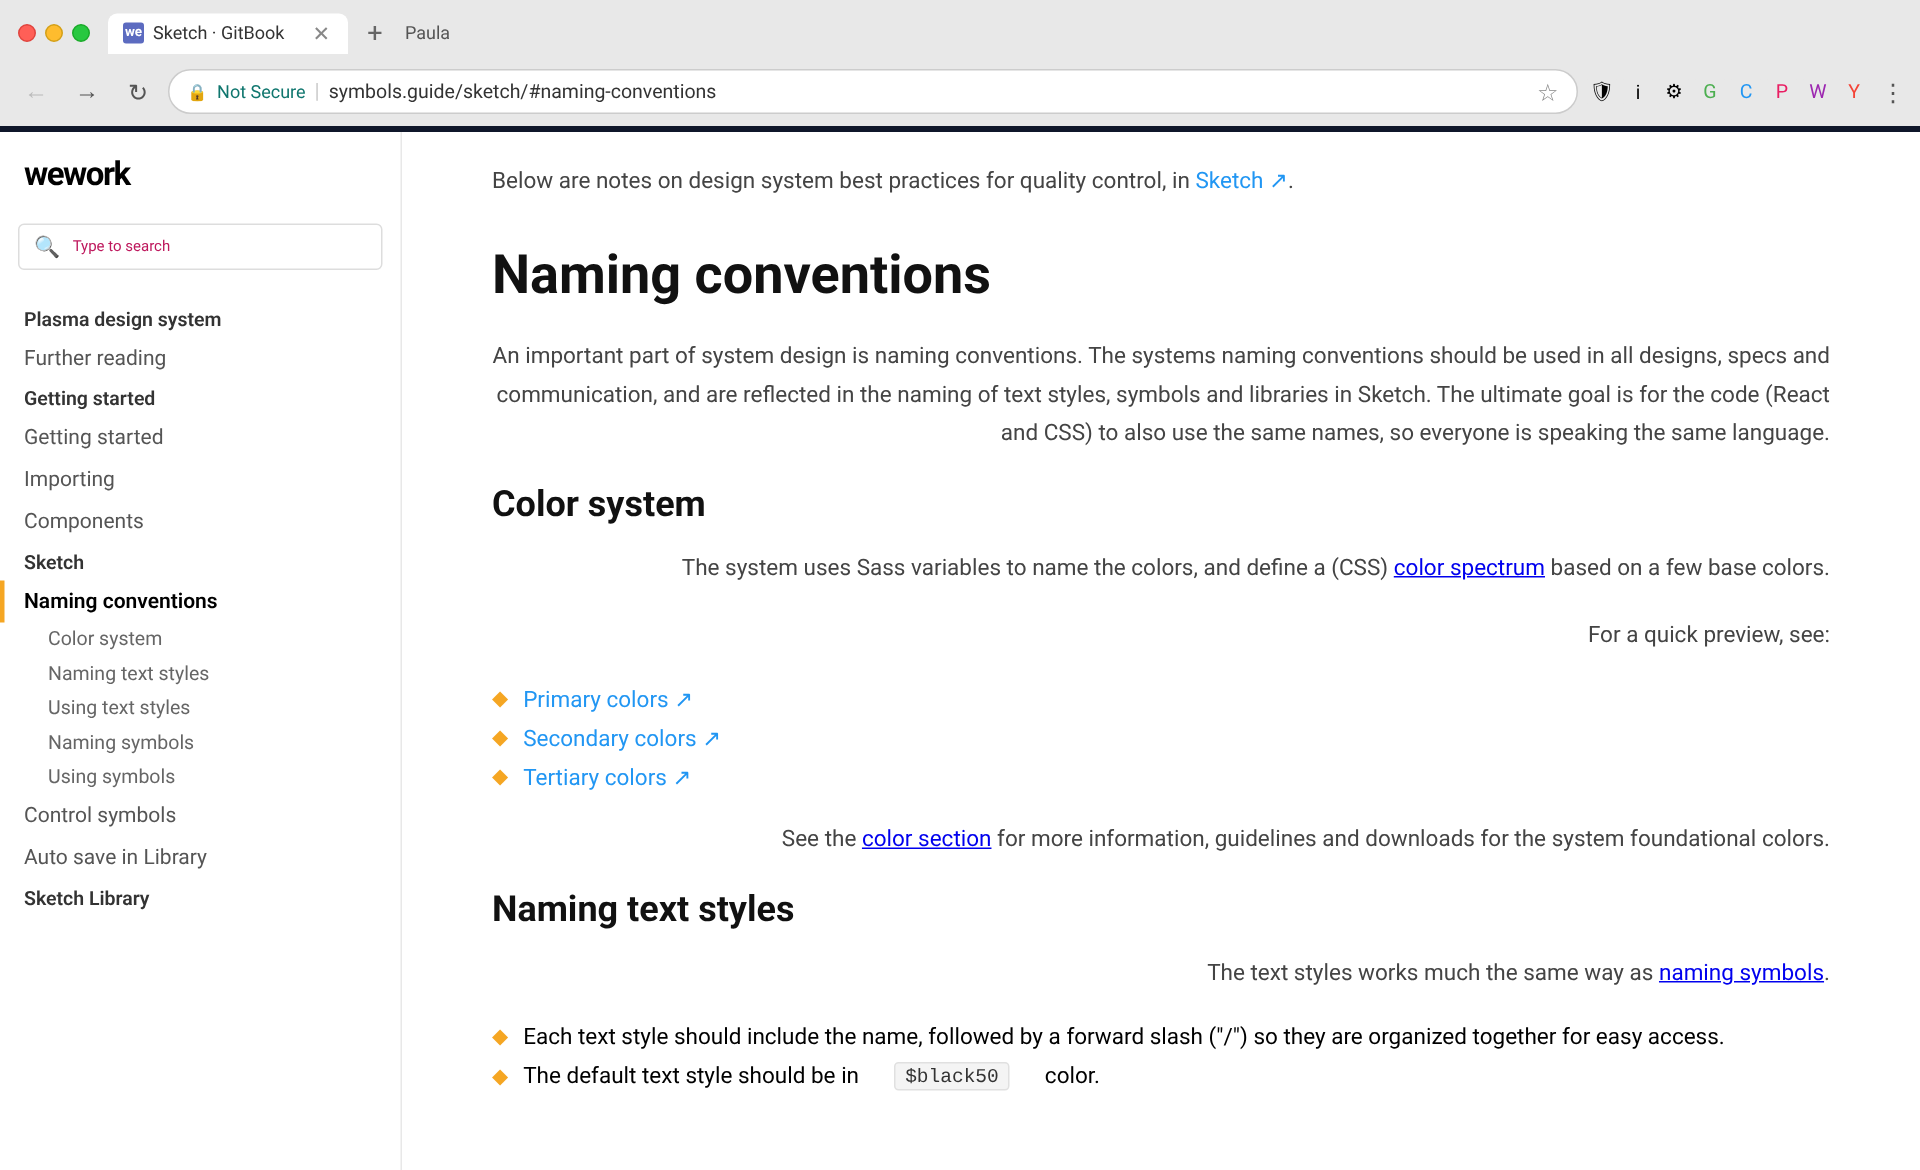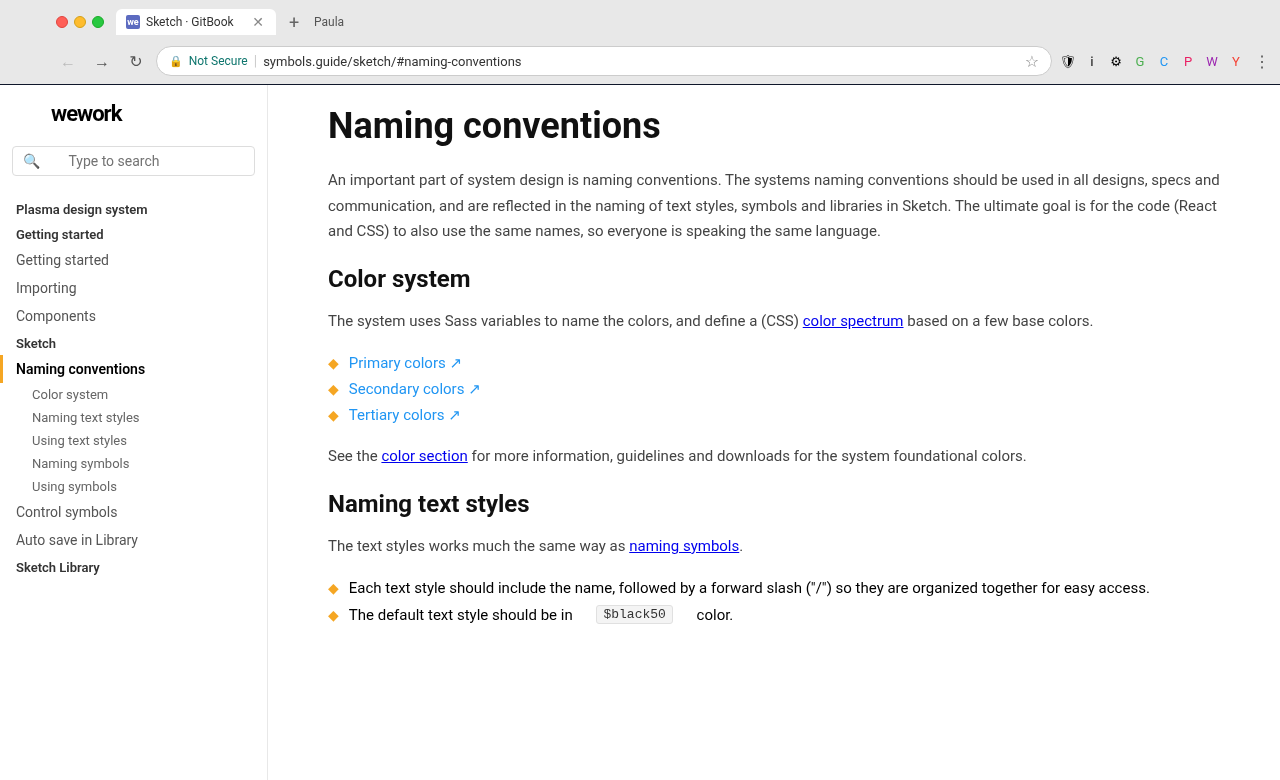--- a/index.html
+++ b/index.html
@@ -1,22 +1,21 @@
 <!DOCTYPE html>
 <html><head>
   <meta charset="utf-8">
   <style>
     * { box-sizing: border-box; margin: 0; padding: 0; }
     body { font-family: -apple-system, BlinkMacSystemFont, 'Segoe UI', Roboto, sans-serif; background: #fff; overflow: hidden; }
 
     
     .browser-chrome {
       background: #e8e8e8;
-      border-bottom: 1px solid #0f172a;
-      padding-left: 44px;
+      border-bottom: 4px solid #0f172a;
     }
     .browser-titlebar {
       display: flex;
       align-items: center;
       padding: 8px 12px 6px;
       background: #e8e8e8;
     }
     .traffic-lights {
       display: flex;
       gap: 6px;
@@ -159,21 +158,20 @@
     .sidebar {
       width: 268px;
       flex-shrink: 0;
       border-right: 1px solid #e8e8e8;
       overflow-y: auto;
       padding: 16px 0;
       background: #fff;
     }
     .sidebar-logo {
       padding: 0 16px 20px;
-      margin-left: 35px;
     }
     .logo-text {
       font-size: 22px;
       font-weight: 700;
       color: #000;
       letter-spacing: -1px;
     }
     .search-box {
       margin: 0 12px 20px;
       display: flex;
@@ -181,23 +179,22 @@
       border: 1px solid #ddd;
       border-radius: 4px;
       padding: 6px 10px;
       gap: 8px;
     }
     .search-icon-svg {
       color: #aaa;
       font-size: 14px;
     }
     .search-placeholder {
-      font-size: 14px;
-      color: #737373;
-      margin-left: 20px;
+      font-size: 10px;
+      color: #be185d;
     }
 
     .sidebar-section-title {
       padding: 6px 16px 4px;
       font-size: 13px;
       font-weight: 600;
       color: #333;
     }
     .sidebar-item {
       padding: 6px 16px;
@@ -244,20 +241,21 @@
       color: #111;
       margin-bottom: 20px;
       line-height: 1.2;
     }
 
     .content-p {
       font-size: 15px;
       color: #444;
       line-height: 1.7;
       margin-bottom: 20px;
+      text-align: right;
     }
 
     h2.section-title {
       font-size: 24px;
       font-weight: 700;
       color: #111;
       margin-bottom: 16px;
       margin-top: 10px;
     }
 
@@ -343,20 +341,21 @@
     <div class="sidebar-logo">
       <span class="logo-text">wework</span>
     </div>
 
     <div class="search-box">
       <span class="search-icon-svg">🔍</span>
       <span class="search-placeholder">Type to search</span>
     </div>
 
     <div class="sidebar-section-title">Plasma design system</div>
+    <div class="sidebar-item">Further reading</div>
 
     <div class="sidebar-section-title">Getting started</div>
     <div class="sidebar-item">Getting started</div>
     <div class="sidebar-item">Importing</div>
     <div class="sidebar-item">Components</div>
 
     <div class="sidebar-section-title">Sketch</div>
     <div class="sidebar-item active">Naming conventions</div>
     <div class="sidebar-subitem">Color system</div>
     <div class="sidebar-subitem">Naming text styles</div>
@@ -364,33 +363,38 @@
     <div class="sidebar-subitem">Naming symbols</div>
     <div class="sidebar-subitem">Using symbols</div>
     <div class="sidebar-item">Control symbols</div>
     <div class="sidebar-item">Auto save in Library</div>
 
     <div class="sidebar-section-title">Sketch Library</div>
   </div>
 
   <div class="main-content">
 
+    <p class="page-intro">
+      <span>Below are notes on design system best practices for quality control, in</span>
+      <a href="#">Sketch ↗</a>.
+    </p>
 
     <h1 class="page-title">Naming conventions</h1>
 
     <p class="content-p">An important part of system design is naming conventions. The systems naming conventions should be used in all designs, specs and communication, and are reflected in the naming of text styles, symbols and libraries in Sketch. The ultimate goal is for the code (React and CSS) to also use the same names, so everyone is speaking the same language.</p>
 
     <h2 class="section-title">Color system</h2>
 
     <p class="content-p">
       <span>The system uses Sass variables to name the colors, and define a (CSS)</span>
       <a href="#">color spectrum</a>
       <span>based on a few base colors.</span>
     </p>
 
+    <p class="content-p">For a quick preview, see:</p>
 
     <ul class="bullet-list">
       <li>
         <span class="bullet-diamond">◆</span>
         <a href="#">Primary colors ↗</a>
       </li>
       <li>
         <span class="bullet-diamond">◆</span>
         <a href="#">Secondary colors ↗</a>
       </li>

